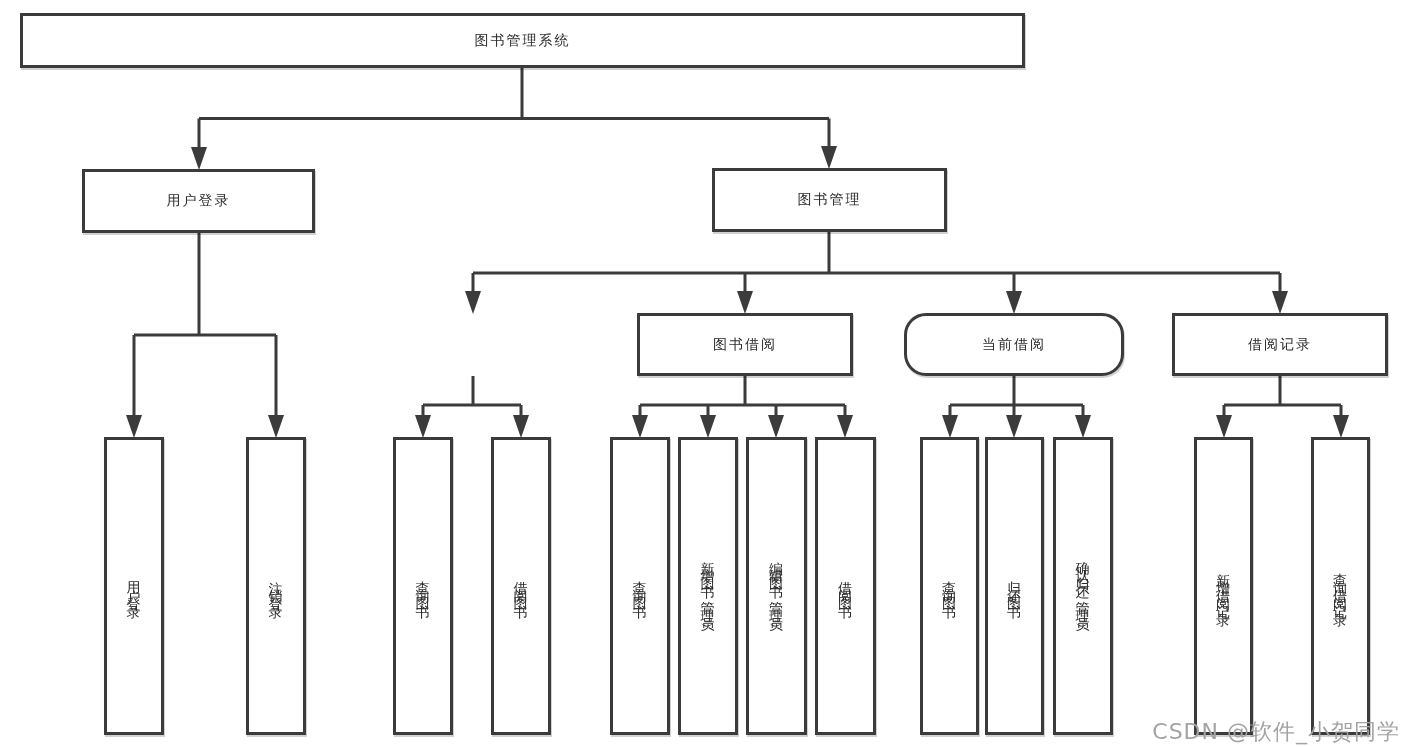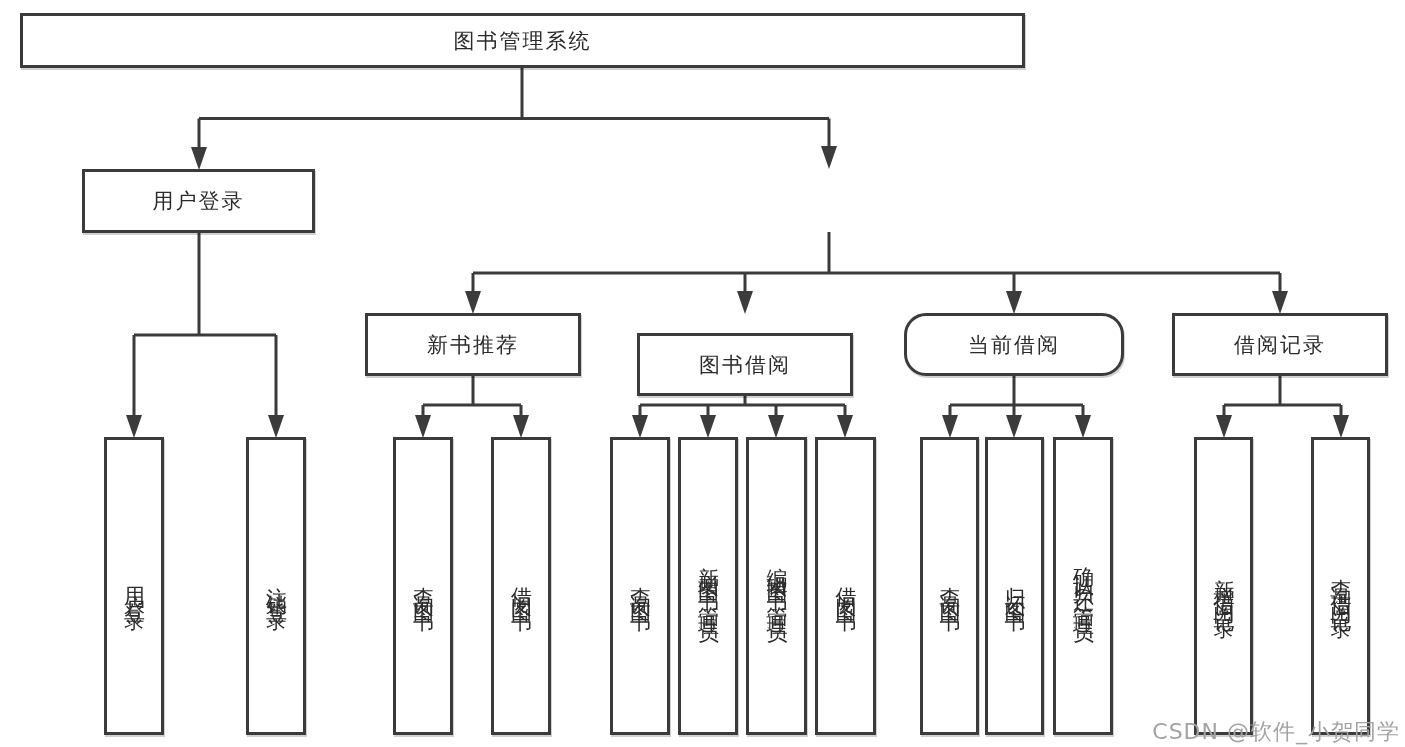--- a/index.html
+++ b/index.html
@@ -19,21 +19,21 @@
   }
   .node {
     position: absolute;
     box-sizing: border-box;
     border: 3px solid #3b3b3b;
     background: #ffffff;
     display: flex;
     align-items: center;
     justify-content: center;
     color: #2b2b2b;
-    font-size: 21px;
+    font-size: 14px;
     box-shadow: 1px 2px 0 rgba(0,0,0,0.18);
   }
   .node .lbl {
     white-space: nowrap;
     letter-spacing: 2px;
   }
   .node-v .lbl {
     writing-mode: vertical-rl;
     text-orientation: mixed;
     letter-spacing: 8px;
@@ -99,25 +99,25 @@
     </g>
   </svg>
 
   <div class="node" style="left:20px; top:13px; width:1005px; height:55px;">
     <span class="lbl">图书管理系统</span>
   </div>
 
   <div class="node" style="left:82px; top:169px; width:233px; height:64px;">
     <span class="lbl">用户登录</span>
   </div>
+  <div class="node" style="left:712px; top:168px; width:235px; height:64px;">
+    <span class="lbl">图书管理</span>
+  </div>
 
-  <div class="node" style="left:365px; top:313px; width:216px; height:63px;">
-    <span class="lbl">新书推荐</span>
-  </div>
-  <div class="node" style="left:637px; top:313px; width:216px; height:63px;margin-top:20px;">
+  <div class="node" style="left:637px; top:313px; width:216px; height:63px;">
     <span class="lbl">图书借阅</span>
   </div>
   <div class="node" style="left:904px; top:313px; width:220px; height:63px;border-radius:22px;">
     <span class="lbl">当前借阅</span>
   </div>
   <div class="node" style="left:1172px; top:313px; width:216px; height:63px;">
     <span class="lbl">借阅记录</span>
   </div>
 
   <div class="node node-v" style="left:104px; top:437px; width:60px; height:298px;">

